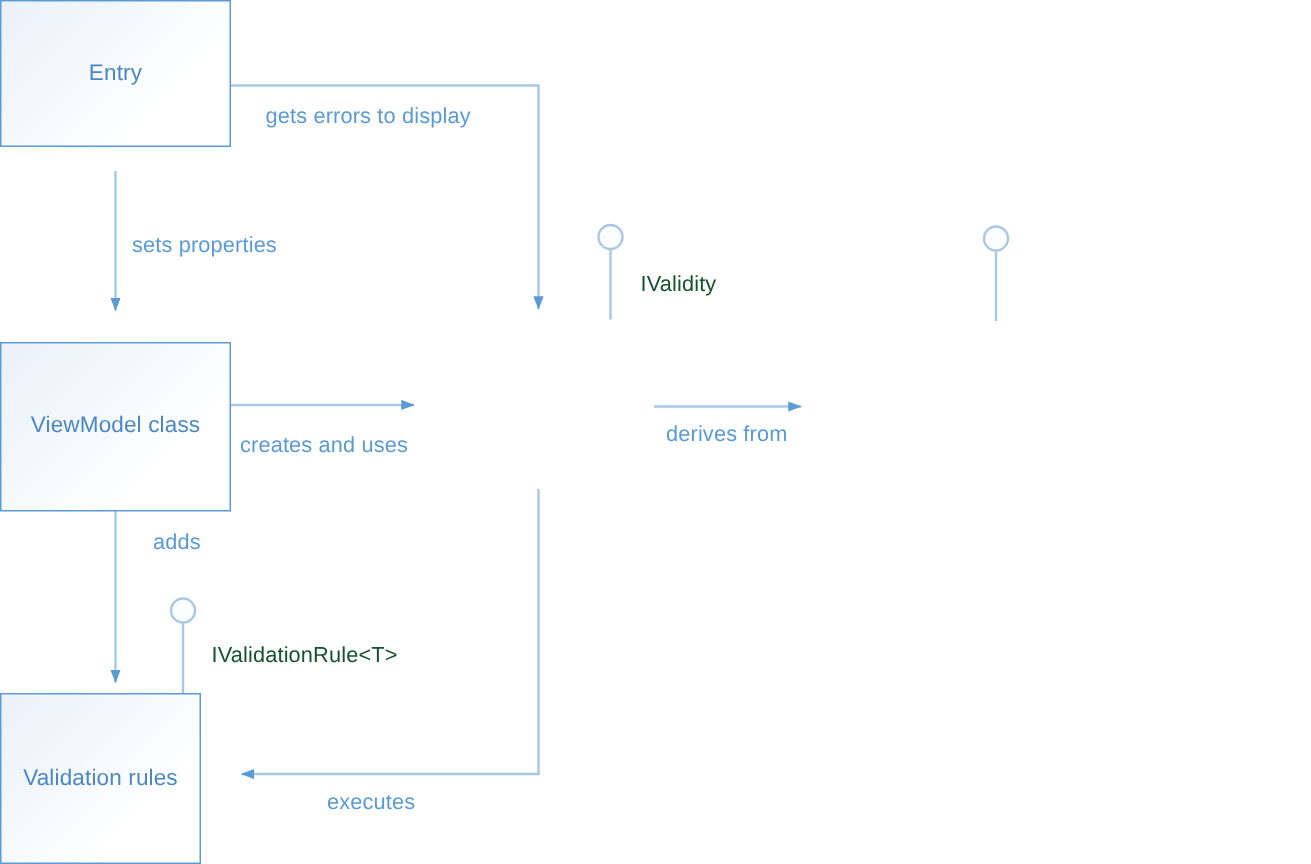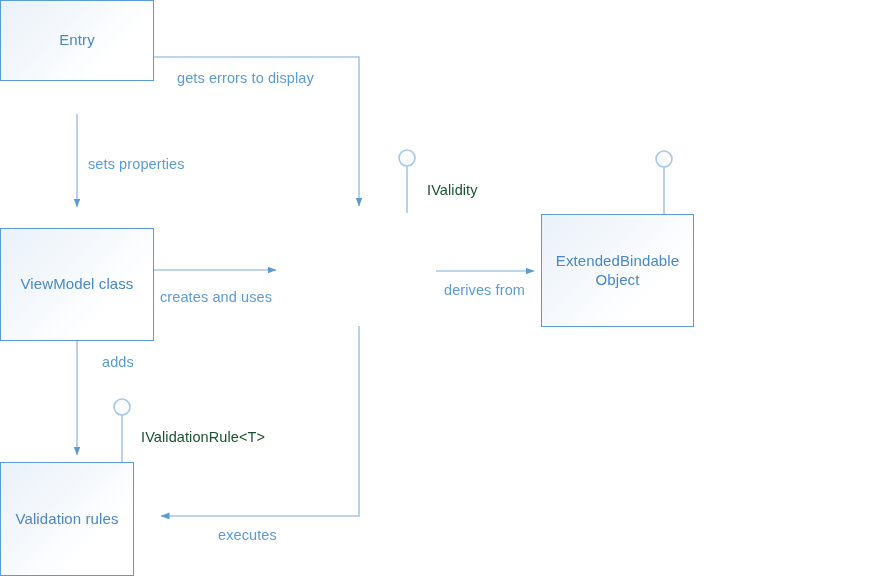--- a/index.html
+++ b/index.html
@@ -108,33 +108,29 @@
       <line x1="664" y1="167" x2="664" y2="214" stroke="#a7c7e7" stroke-width="1.6"></line>
       <circle cx="664" cy="159" r="8" fill="#fbfcfe" stroke="#a7c7e7" stroke-width="1.6"></circle>
     </g>
 
     <g>
       <line x1="122" y1="415" x2="122" y2="462" stroke="#a7c7e7" stroke-width="1.6"></line>
       <circle cx="122" cy="407" r="8" fill="#fbfcfe" stroke="#a7c7e7" stroke-width="1.6"></circle>
     </g>
   </svg>
 
-  <div class="node-box" style="left:0px; top:0px; width:154px; height:81px;">
+  <div class="node-box" style="left:0px; top:0px; width:154px; height:98px;">
     <span class="node-label">Entry</span>
   </div>
 
   <div class="node-box" style="left:0px; top:228px; width:154px; height:113px;">
     <span class="node-label">ViewModel class</span>
   </div>
 
 
-  <div class="node-box" style="left:541px; top:214px; width:153px; height:113px;">
-    <span class="node-label">ExtendedBindable
-Object</span>
-  </div>
 
   <div class="node-box" style="left:0px; top:462px; width:134px; height:114px;">
     <span class="node-label">Validation rules</span>
   </div>
 
   <div class="edge-label" style="left:177px; top:71px;">gets errors to display</div>
 
   <div class="edge-label" style="left:88px; top:157px;">sets properties</div>
 
   <div class="edge-label" style="left:160px; top:290px;">creates and uses</div>

